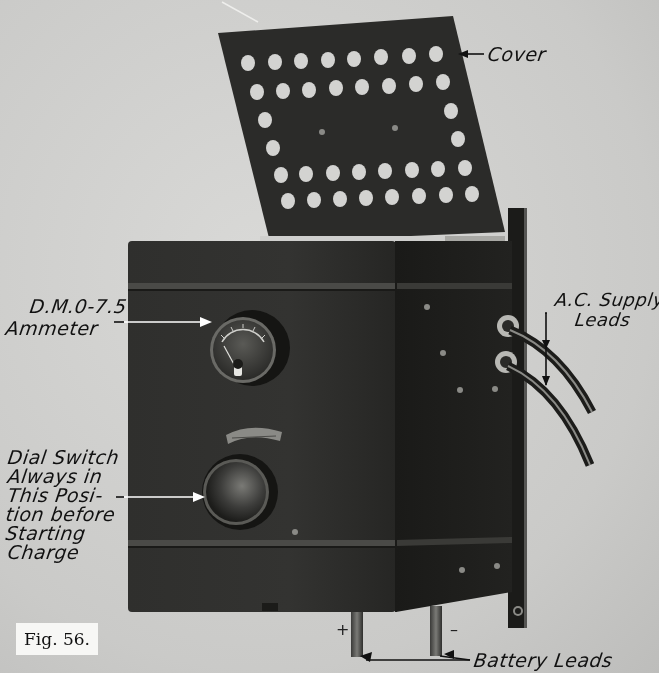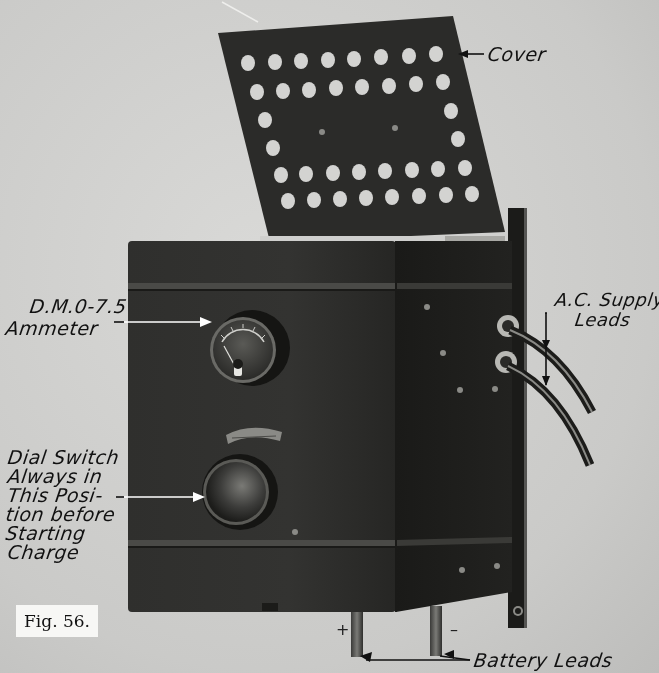--- a/index.html
+++ b/index.html
@@ -19,21 +19,21 @@
     font-family: "DejaVu Sans", sans-serif;
     font-style: oblique;
     color: #111;
     font-size: 19px;
     line-height: 20px;
     letter-spacing: 0.5px;
     white-space: nowrap;
     transform: skewX(-8deg);
   }
   .fig-caption {
-    position: absolute; left: 16px; top: 605px;
+    position: absolute; left: 16px; top: 623px;
     width: 82px; height: 32px;
     background: #f7f7f5;
     font-family: "DejaVu Serif", serif;
     font-size: 17px; line-height: 32px;
     text-align: center; color: #111;
   }
   .polarity {
     position: absolute; font-family: "DejaVu Sans", sans-serif;
     font-size: 16px; color: #222;
   }

